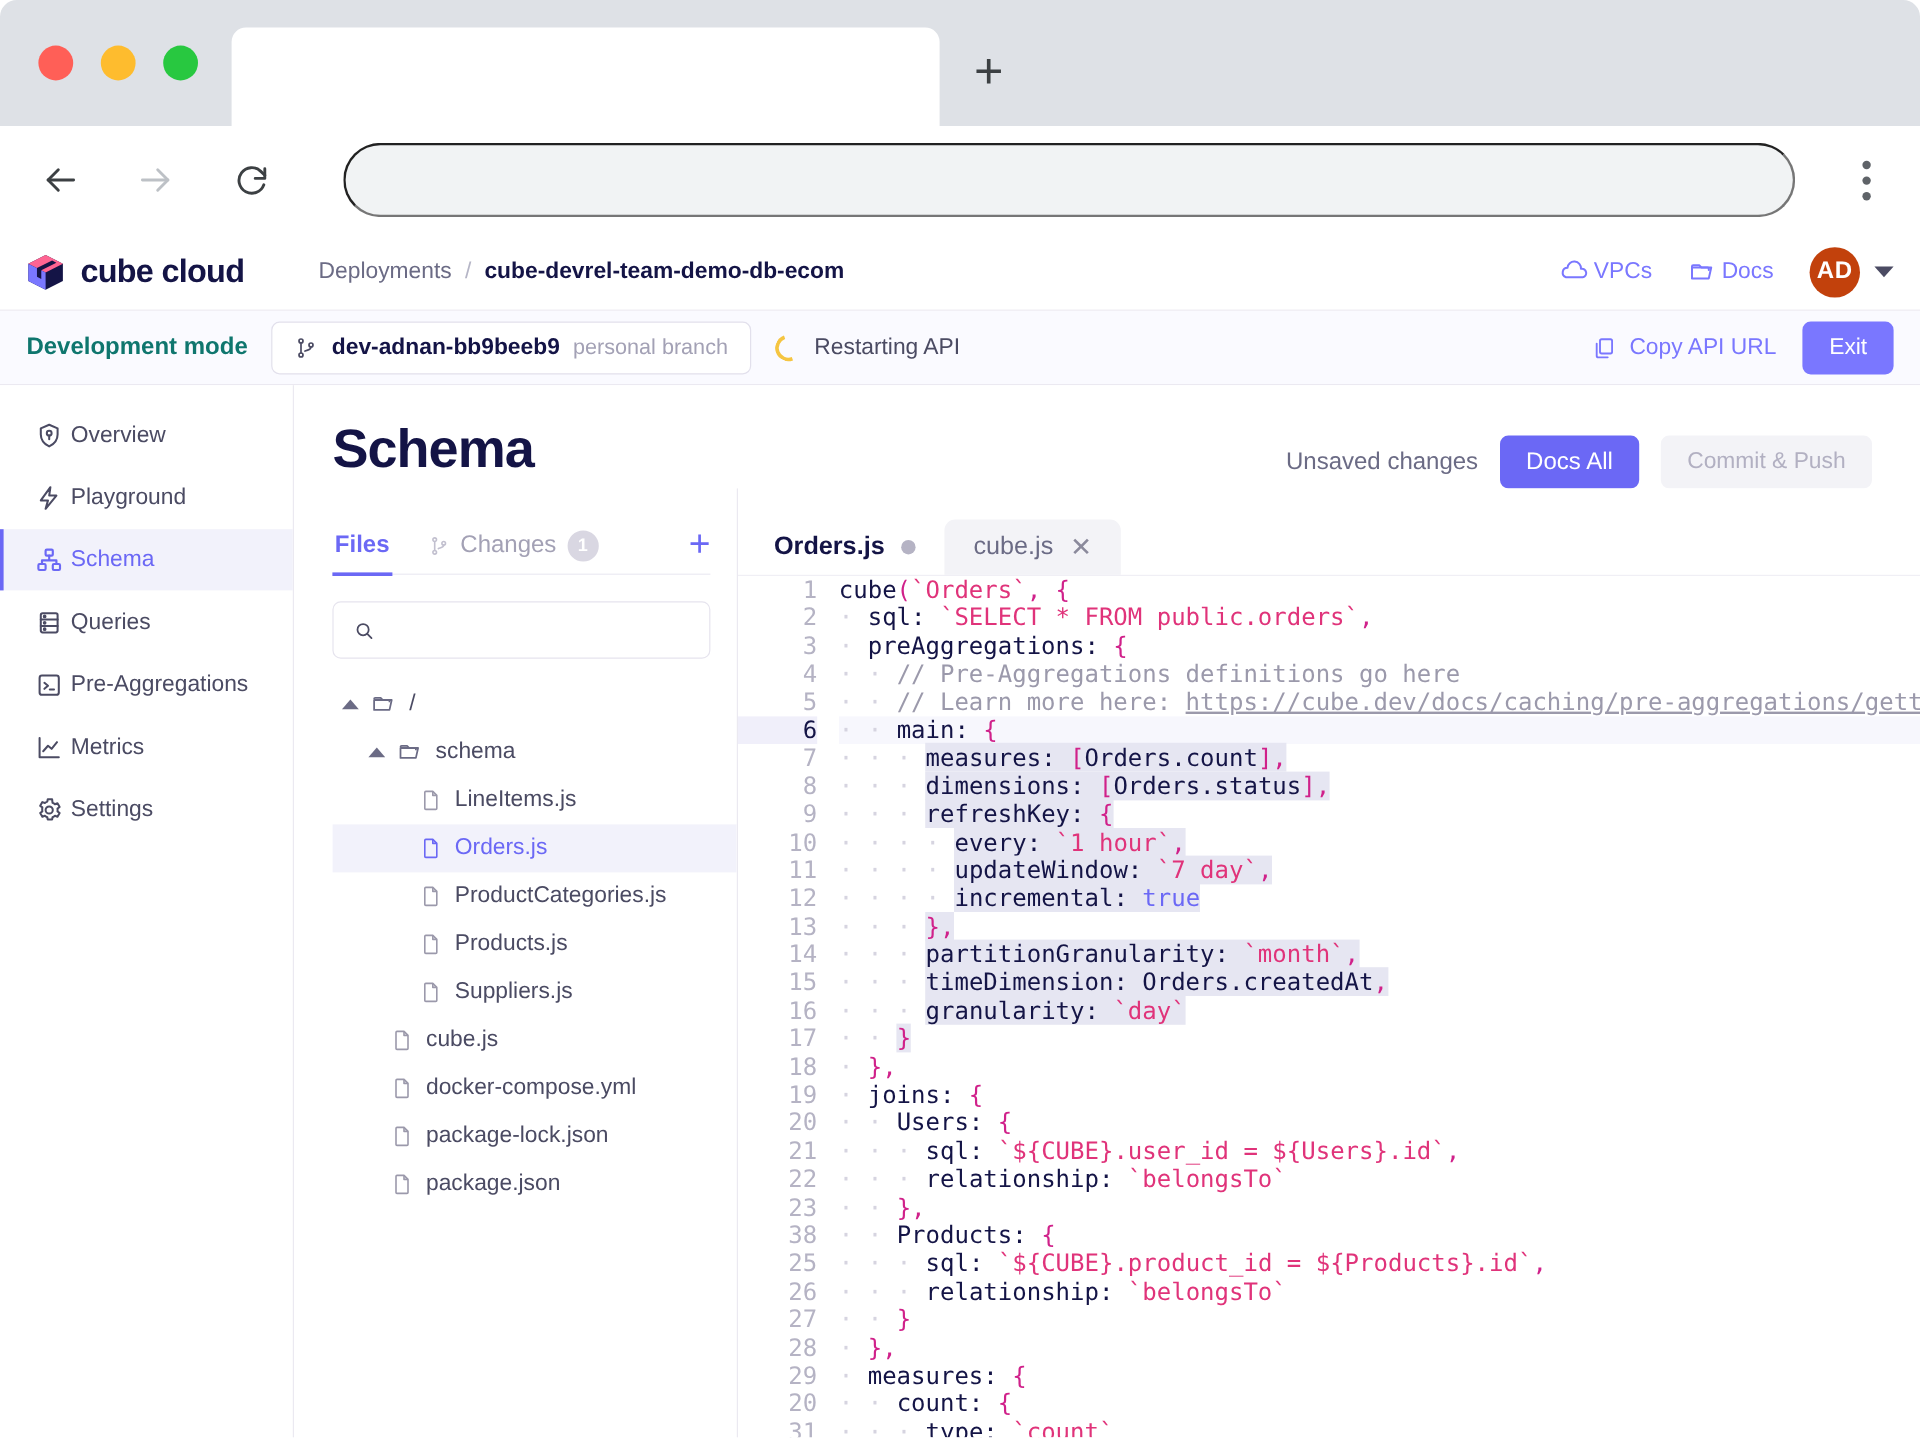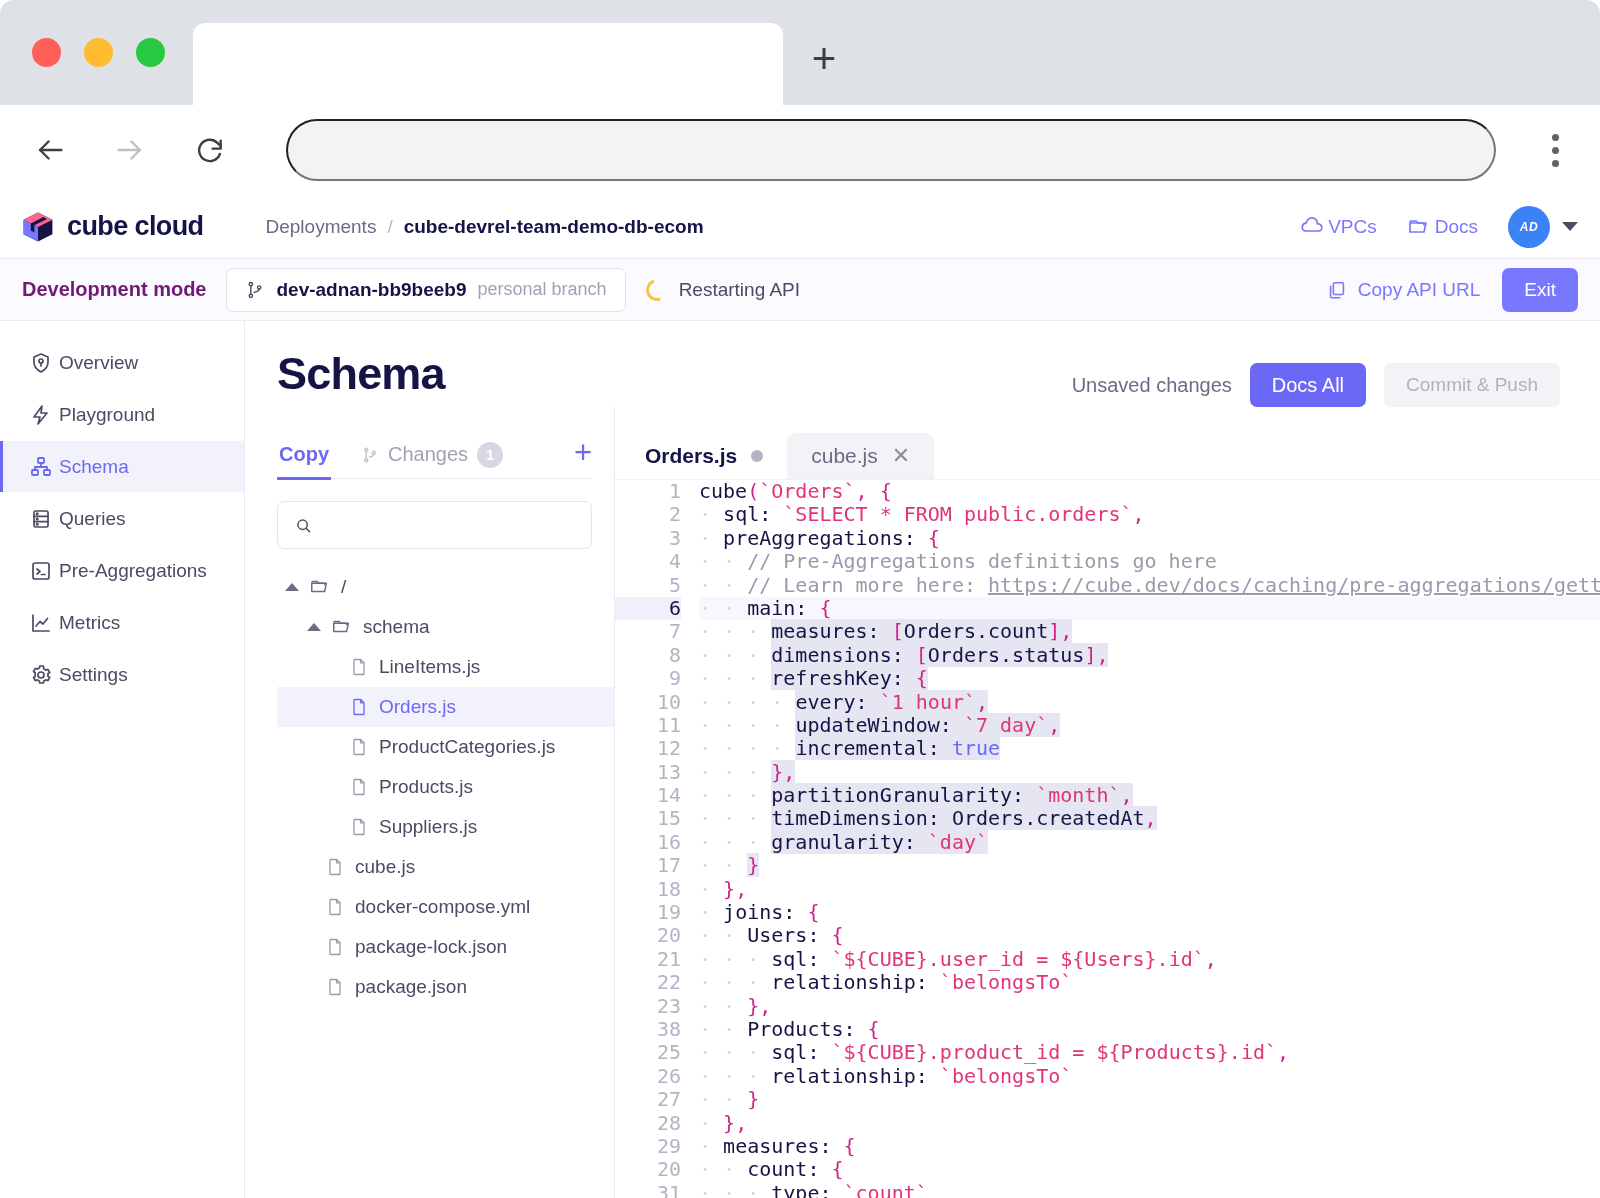--- a/index.html
+++ b/index.html
@@ -98,42 +98,42 @@
   .header-right {
     margin-left: auto;
     display: flex; align-items: center; gap: 30px;
   }
   .hr-item {
     display: flex; align-items: center; gap: 4px;
     color: #7a77ff; font-size: 19px;
   }
   .avatar {
     width: 42px; height: 42px; border-radius: 50%;
-    background: #3b82f6; color: #fff;
+    background: #c2410c; color: #fff;
     display: flex; align-items: center; justify-content: center;
-    font-size: 12px; font-weight: 600; letter-spacing: 0.5px; font-style: italic;
+    font-size: 20px; font-weight: 600; letter-spacing: 0.5px;
   }
   .caret-down {
     width: 0; height: 0;
     border-left: 8px solid transparent;
     border-right: 8px solid transparent;
     border-top: 9px solid #4b4b63;
     margin-left: -18px;
   }
 
   
   .devbar {
     height: 62px;
     background: #fafaff;
     border-bottom: 1px solid #ebe9f1;
     display: flex; align-items: center;
     padding: 0 22px 0 22px;
     gap: 20px;
   }
-  .devmode-label { font-size: 20px; font-weight: 700; color: #701a75; text-align: center; }
+  .devmode-label { font-size: 20px; font-weight: 700; color: #0f766e; text-align: center; }
   .branch-pill {
     height: 44px;
     background: #ffffff;
     border: 1px solid #e2e0ec;
     border-radius: 7px;
     display: flex; align-items: center; gap: 11px;
     padding: 16px 18px;
   }
   .branch-name { font-size: 19px; font-weight: 700; color: #141446; }
   .branch-sub { font-size: 18px; color: #a3a1b5; }
@@ -530,21 +530,21 @@
           <button class="btn-save">Docs All</button>
           <button class="btn-commit">Commit &amp; Push</button>
         </div>
       </div>
 
       <div class="panes">
 
         <div class="filepane">
           <div class="filetabs">
             <div class="ftab active">
-              <span>Copy</span>
+              <span>Files</span>
             </div>
             <div class="ftab">
               <svg width="18" height="20" viewBox="0 0 24 24" fill="none" stroke="#c2c0cf" stroke-width="1.8" stroke-linecap="round" stroke-linejoin="round">
                   <circle cx="7" cy="5" r="2"></circle>
                   <circle cx="7" cy="19" r="2"></circle>
                   <circle cx="17" cy="9" r="2"></circle>
                   <path d="M7 7v10"></path>
                   <path d="M17 11c0 3-4 3-6 4"></path>
                 </svg>
               <span>Changes</span>

